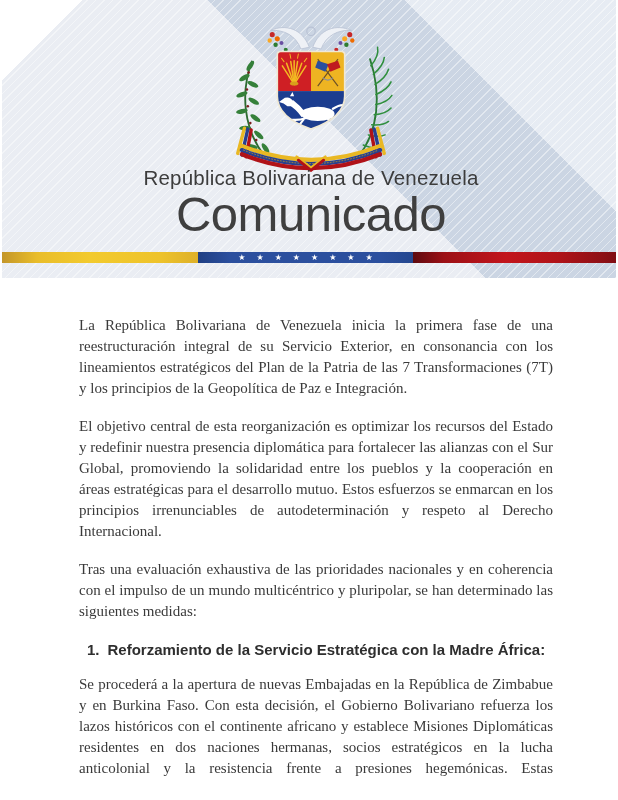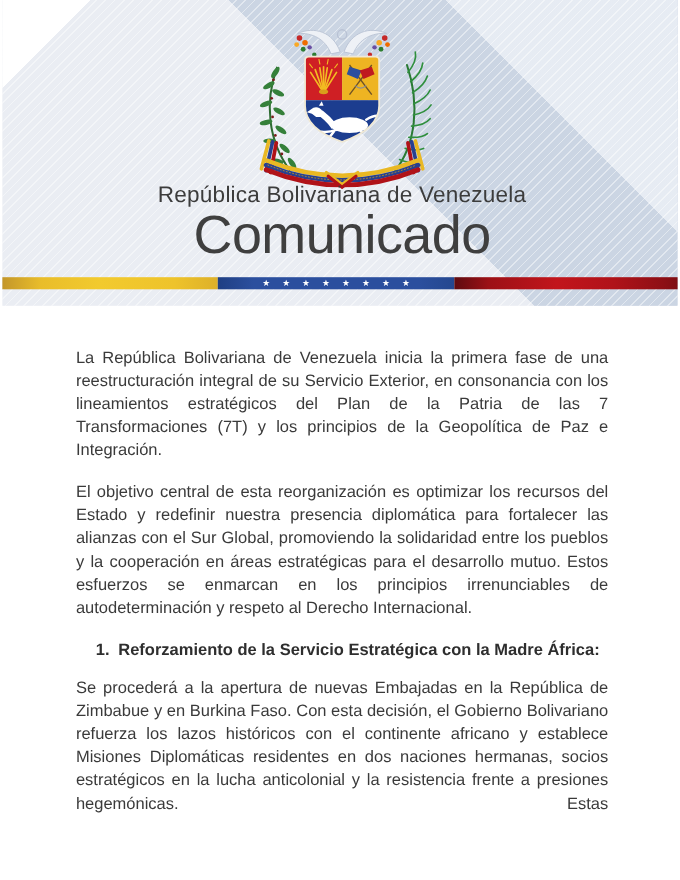--- a/index.html
+++ b/index.html
@@ -62,23 +62,24 @@
     width:207px;height:100%;
     background:linear-gradient(90deg,#5e0b10 0%,#9c1016 15%,#c2151c 45%,#b01319 70%,#8d0f15 92%,#7a0d12 100%);
   }
   
   .doc-body{
     position:absolute;top:278px;left:0;width:618px;
     padding:37px 67px 0 67px;box-sizing:border-box;
     font-size:15px;line-height:21px;color:#3a3a3a;
   }
   .doc-body p{
-    margin:0 0 17px 0;
+    margin:0 0 17px 10px;
     text-align:justify;
     text-justify:inter-word;
+    font-family:Liberation Serif, serif;
   }
   .doc-body p.justify-last{ text-align-last:justify; }
   .list-heading{
     display:flex;
     margin:12px 0 14px 18px;
     font-weight:bold;
     color:#2e2e2e;
   }
   .list-heading .num{ margin-right:8px; }
 </style>
@@ -224,20 +225,21 @@
       <div class="seg-blue">
         <span class="stars">★★★★★★★★</span>
       </div>
       <div class="seg-red"></div>
     </div>
   </div>
 
   <div class="doc-body">
     <p>La República Bolivariana de Venezuela inicia la primera fase de una reestructuración integral de su Servicio Exterior, en consonancia con los lineamientos estratégicos del Plan de la Patria de las 7 Transformaciones (7T) y los principios de la Geopolítica de Paz e Integración.</p>
     <p>El objetivo central de esta reorganización es optimizar los recursos del Estado y redefinir nuestra presencia diplomática para fortalecer las alianzas con el Sur Global, promoviendo la solidaridad entre los pueblos y la cooperación en áreas estratégicas para el desarrollo mutuo. Estos esfuerzos se enmarcan en los principios irrenunciables de autodeterminación y respeto al Derecho Internacional.</p>
+    <p>Tras una evaluación exhaustiva de las prioridades nacionales y en coherencia con el impulso de un mundo multicéntrico y pluripolar, se han determinado las siguientes medidas:</p>
 
     <div class="list-heading">
       <span class="num">1.</span>
       <span>Reforzamiento de la Servicio Estratégica con la Madre África:</span>
     </div>
 
     <p class="justify-last">Se procederá a la apertura de nuevas Embajadas en la República de Zimbabue y en Burkina Faso. Con esta decisión, el Gobierno Bolivariano refuerza los lazos históricos con el continente africano y establece Misiones Diplomáticas residentes en dos naciones hermanas, socios estratégicos en la lucha anticolonial y la resistencia frente a presiones hegemónicas. Estas</p>
   </div>
 
 </div>

